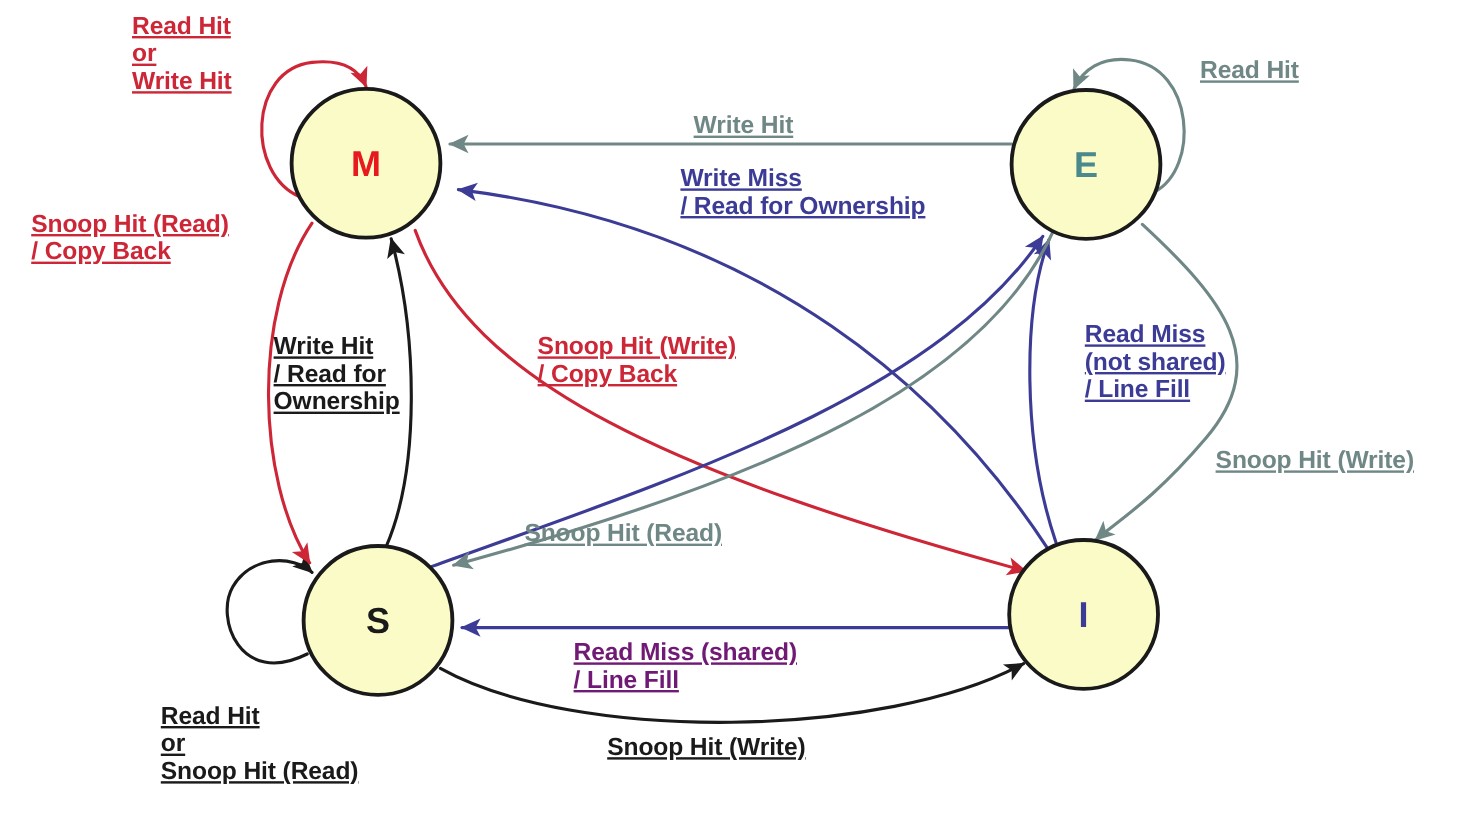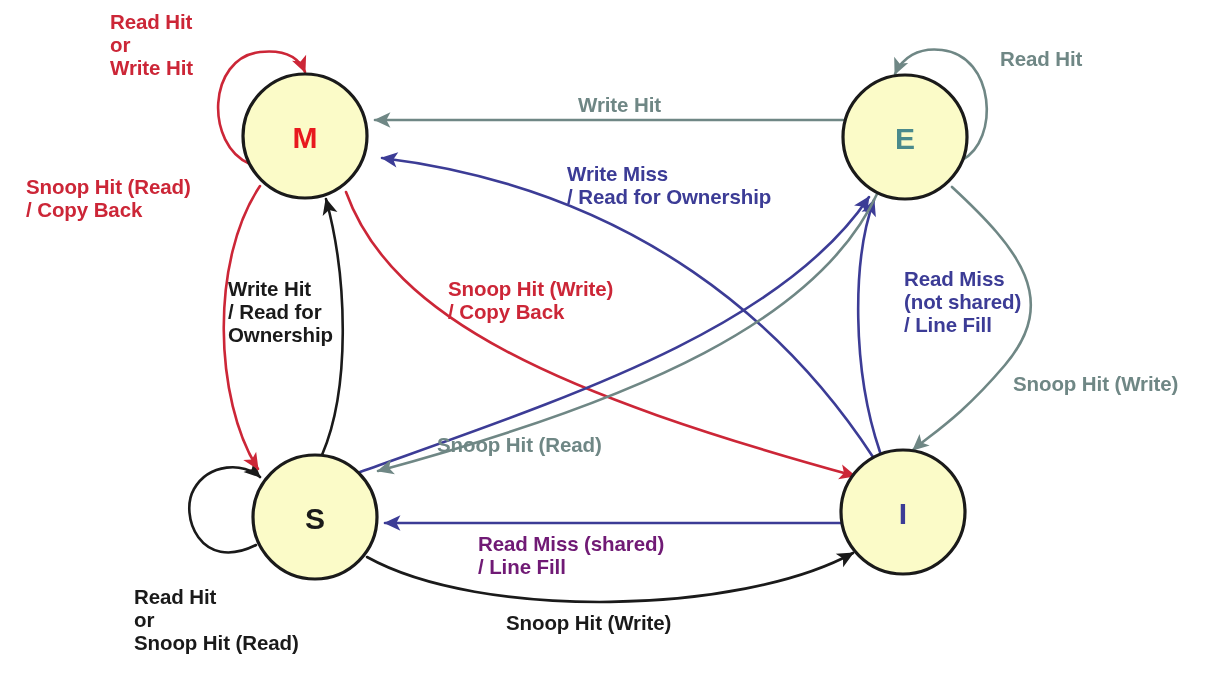--- a/index.html
+++ b/index.html
@@ -44,20 +44,21 @@
     dominant-baseline: central;
   }
   .edge-label {
     position: absolute;
     font-family: "Liberation Sans", sans-serif;
     font-size: 20.5px;
     font-weight: bold;
     line-height: 1.12;
     white-space: pre;
     letter-spacing: -0.1px;
+    text-decoration: underline;
   }
 </style>
 </head>
 <body>
 
 <div id="diagram-root">
 
   <svg id="mesi-svg" viewBox="0 0 1223 691">
     <defs>
       <marker id="ar-red" viewBox="0 0 12 12" refX="10.5" refY="6" markerWidth="7.2" markerHeight="7.2" orient="auto-start-reverse">
@@ -127,21 +128,21 @@
 or
 Write Hit</div>
 
   <div class="edge-label" style="left:26px; top:176px; color:#cc2637;">Snoop Hit (Read)
 / Copy Back</div>
 
   <div class="edge-label" style="left:1000px; top:48px; color:#6f8785;">Read Hit</div>
 
   <div class="edge-label" style="left:578px; top:94px; color:#6f8785;">Write Hit</div>
 
-  <div class="edge-label" style="left:567px; top:138px; color:#3c3c96;margin-top:25px;">Write Miss
+  <div class="edge-label" style="left:567px; top:138px; color:#3c3c96;">Write Miss
 / Read for Ownership</div>
 
   <div class="edge-label" style="left:228px; top:278px; color:#1a1a1a;">Write Hit
 / Read for
 Ownership</div>
 
   <div class="edge-label" style="left:448px; top:278px; color:#cc2637;">Snoop Hit (Write)
 / Copy Back</div>
 
   <div class="edge-label" style="left:904px; top:268px; color:#3c3c96;">Read Miss

